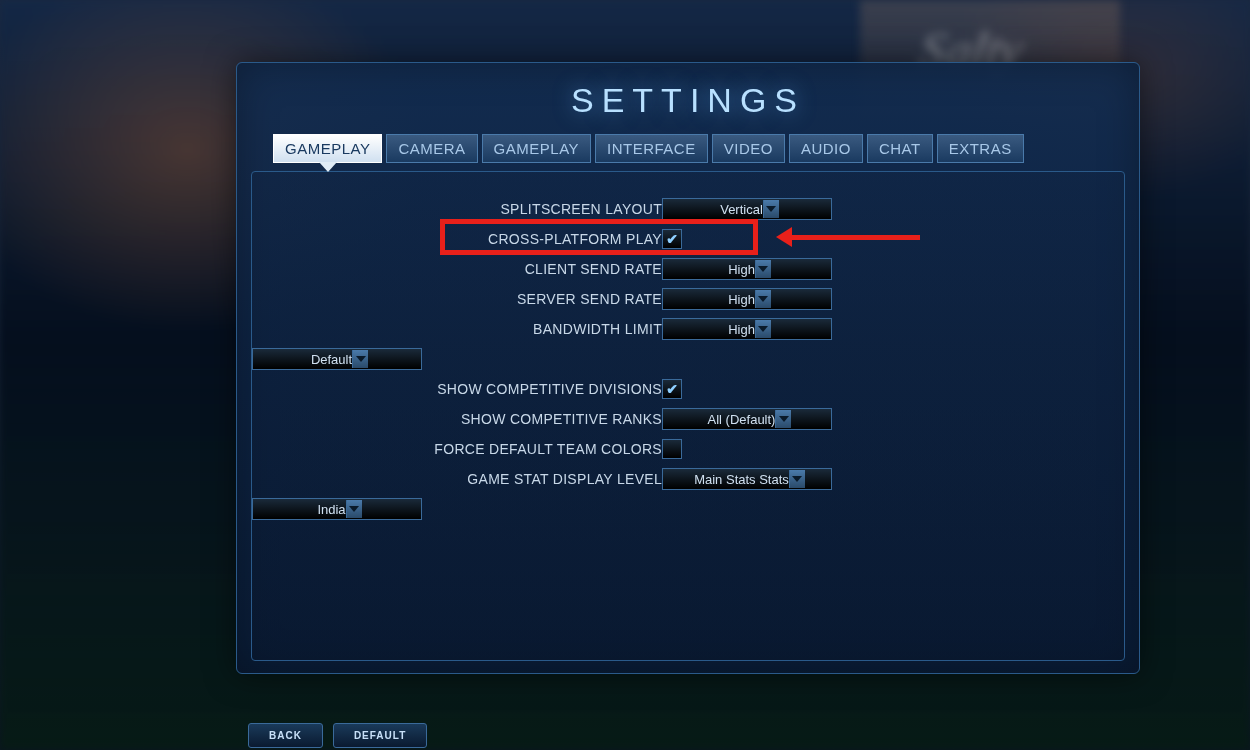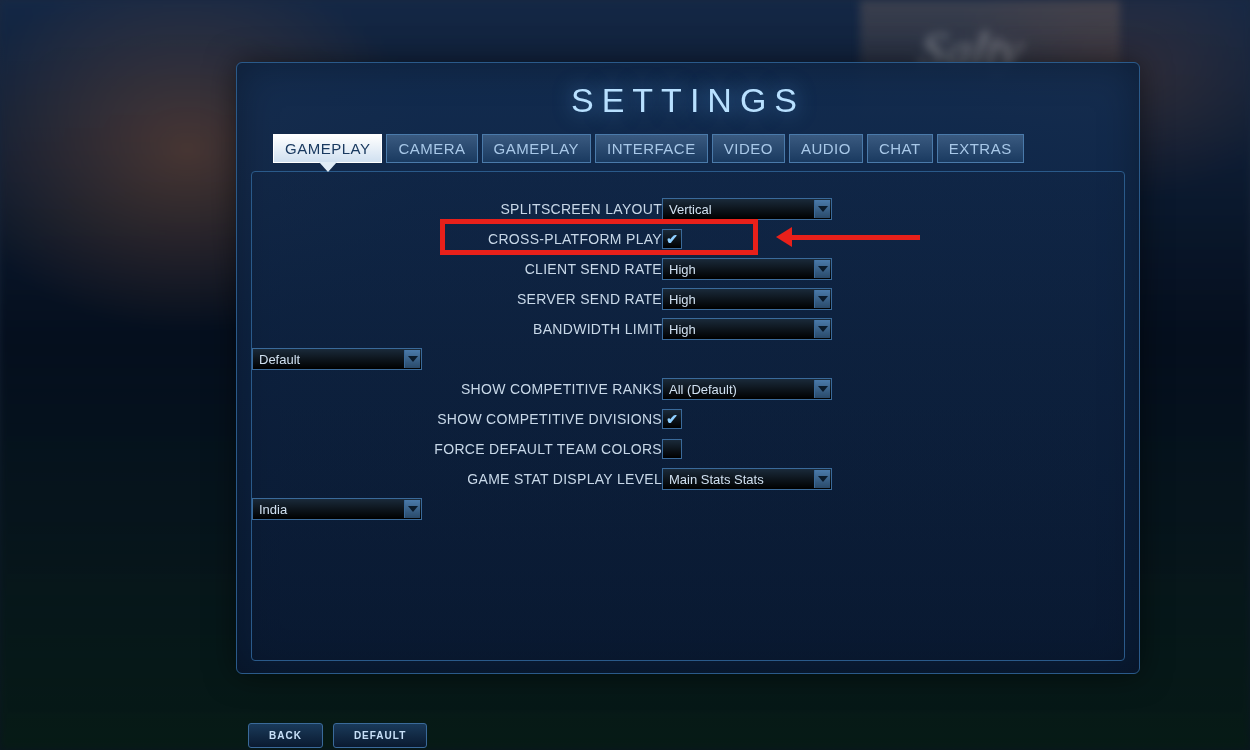--- a/index.html
+++ b/index.html
@@ -108,21 +108,21 @@
 
   .dropdown {
     width: 170px; height: 22px;
     background: linear-gradient(180deg, #1a2a3a, #000);
     border: 1px solid #3a6a9a;
     color: #d0e0f0;
     font-size: 13px;
     padding: 0 6px;
     display: flex;
     align-items: center;
-    justify-content: space-between;
+    justify-content: center;
     cursor: pointer;
   }
   .dropdown .caret {
     width: 16px; height: 18px;
     background: linear-gradient(180deg, #4a7aaa, #2a4a6a);
     display:flex; align-items:center; justify-content:center;
     margin-right:-5px;
     border-left:1px solid #3a6a9a;
   }
   .dropdown .caret::after{
@@ -253,33 +253,33 @@
     <div class="row">
       <div class="control">
         <div class="dropdown">
           <span>Default</span>
           <span class="caret"></span>
         </div>
       </div>
     </div>
 
     <div class="row">
+      <div class="label">SHOW COMPETITIVE DIVISIONS</div>
+      <div class="control">
+        <div class="checkbox checked"></div>
+      </div>
+    </div>
+
+    <div class="row">
       <div class="label">SHOW COMPETITIVE RANKS</div>
       <div class="control">
         <div class="dropdown">
           <span>All (Default)</span>
           <span class="caret"></span>
         </div>
-      </div>
-    </div>
-
-    <div class="row">
-      <div class="label">SHOW COMPETITIVE DIVISIONS</div>
-      <div class="control">
-        <div class="checkbox checked"></div>
       </div>
     </div>
 
     <div class="row">
       <div class="label">FORCE DEFAULT TEAM COLORS</div>
       <div class="control">
         <div class="checkbox"></div>
       </div>
     </div>
 

